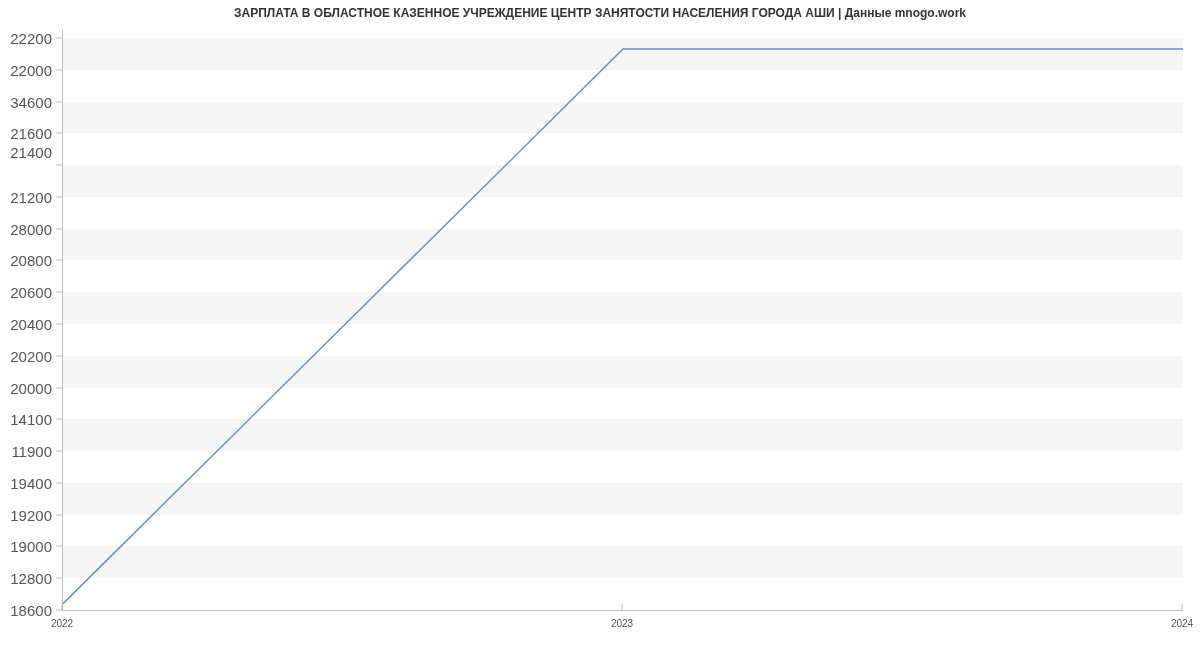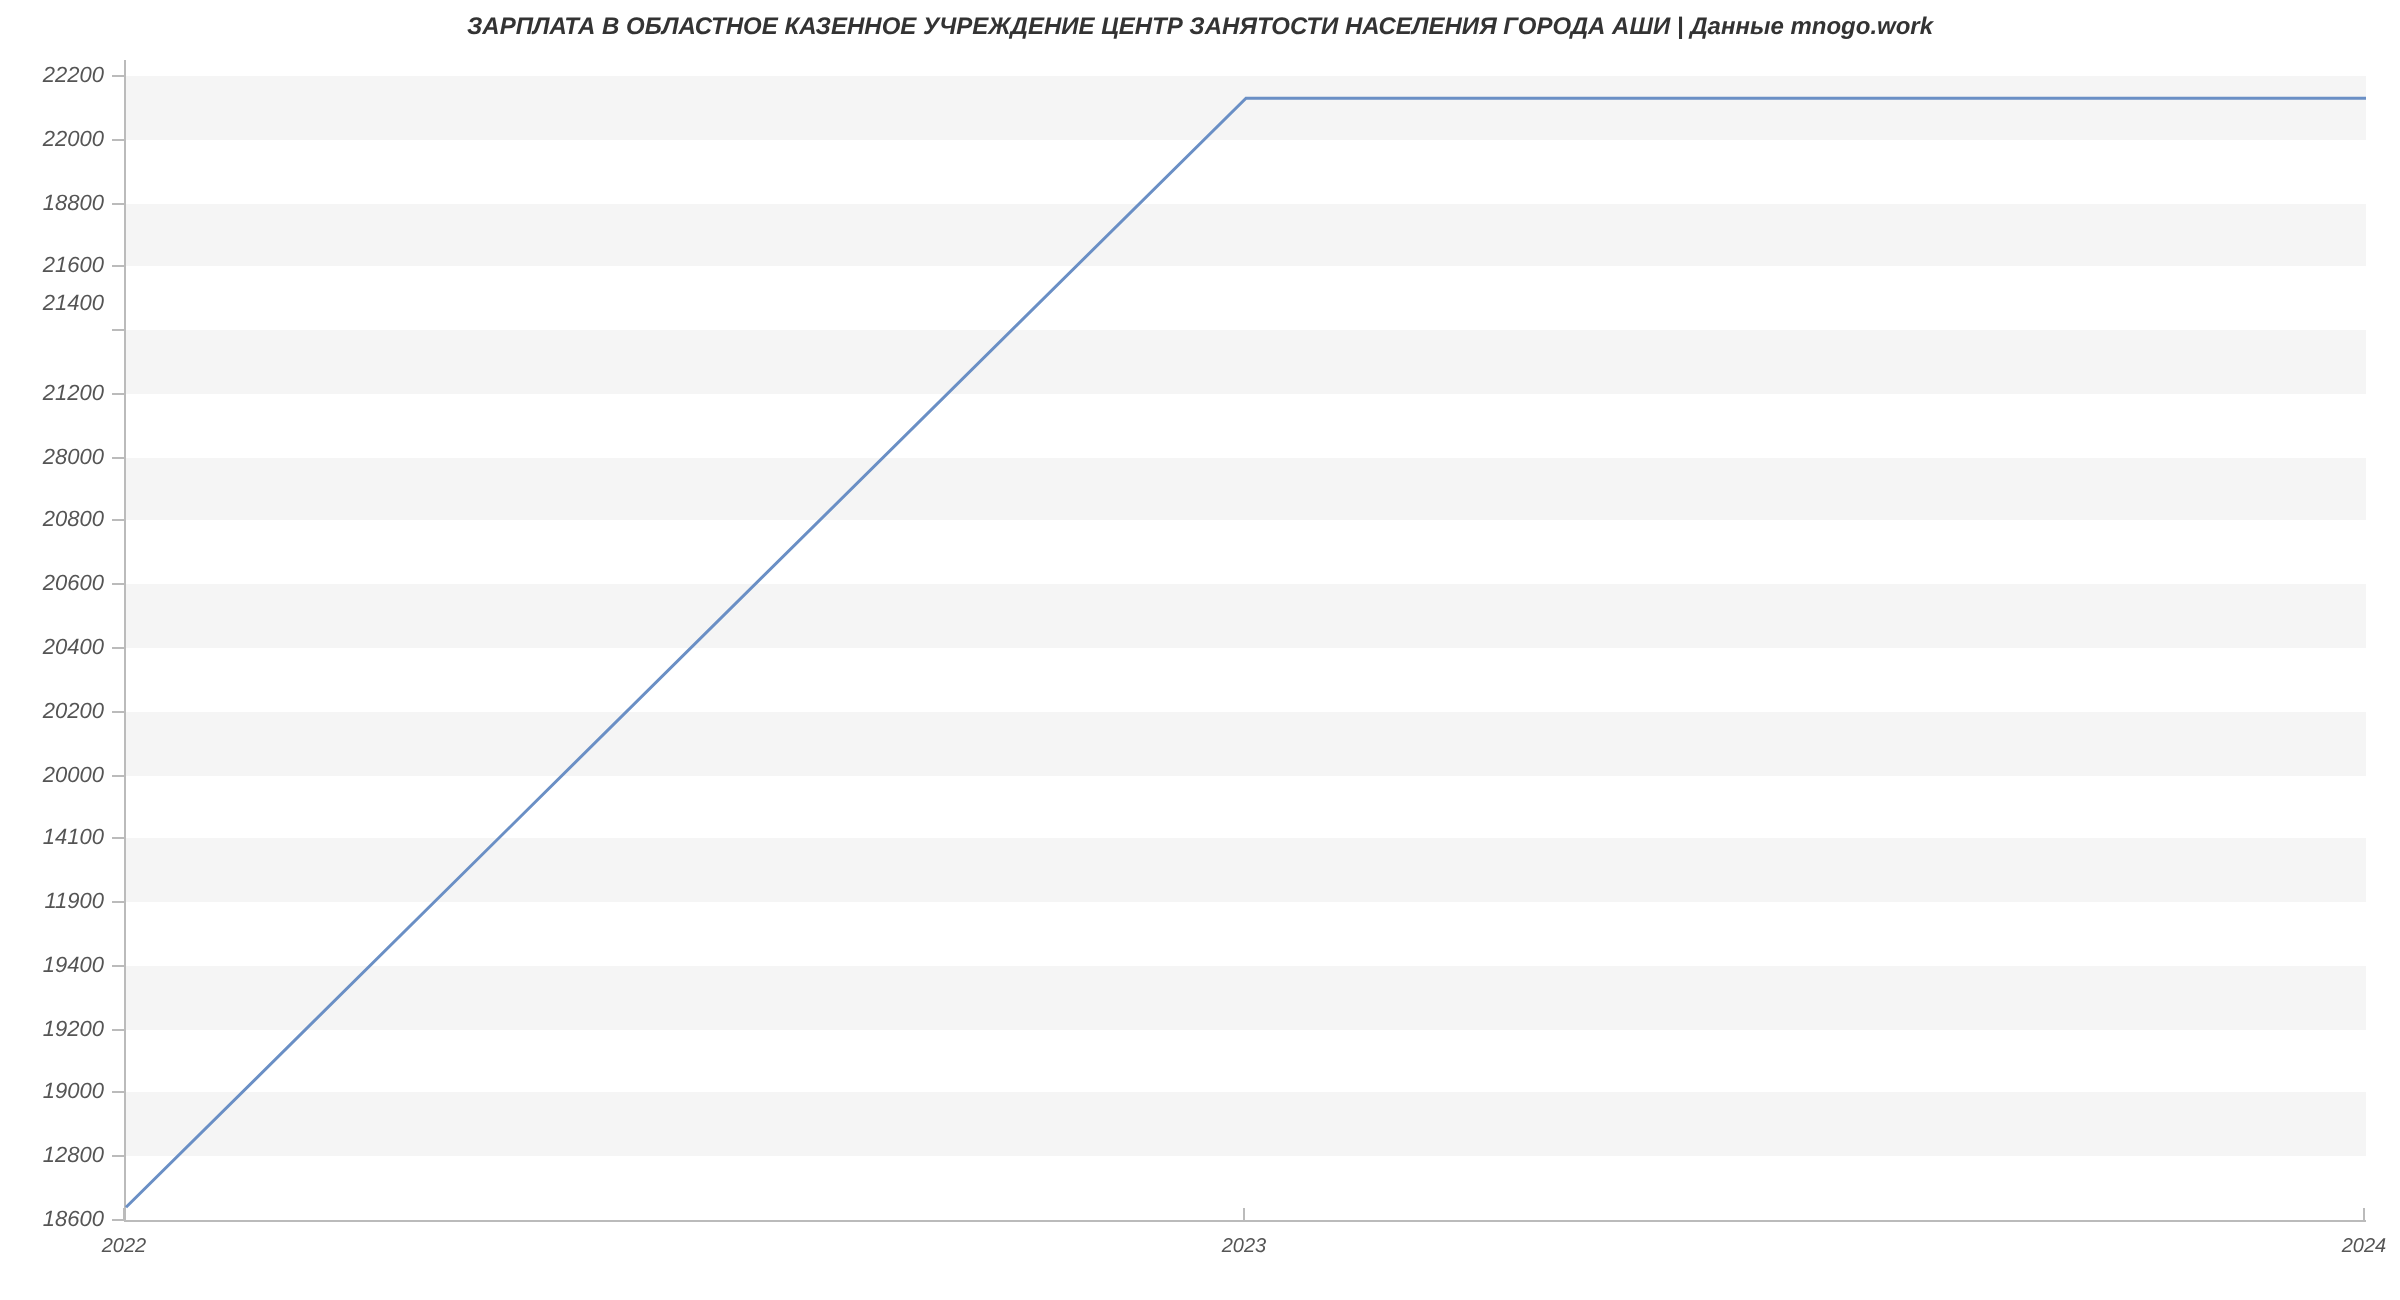--- a/index.html
+++ b/index.html
@@ -8,21 +8,20 @@
     font-family: Verdana, Geneva, sans-serif;
     background: #fff;
     width: 1200px;
     height: 650px;
     overflow: hidden;
   }
   .chart-container {
     position: relative;
     width: 1200px;
     height: 642px;
-    font-style: italic;
   }
   .title {
     position: absolute;
     top: 6px;
     left: 0;
     right: 0;
     text-align: center;
     font-size: 12px;
     font-weight: 600;
     color: #333;
@@ -46,21 +45,21 @@
     position: absolute;
     left: 0;
     top: 30px;
     width: 56px;
     height: 580px;
   }
   .y-tick {
     position: absolute;
     right: 4px;
     transform: translateY(-50%);
-    font-size: 11px;
+    font-size: 15px;
     color: #555;
     text-align: right;
     white-space: nowrap;
   }
   .y-tick-mark {
     position: absolute;
     left: 56px;
     width: 6px;
     height: 1px;
     background: #bbb;
@@ -150,21 +149,21 @@
       <div class="y-tick" style="top: 230.411px;">20800</div>
       <div class="y-tick-mark" style="top: 230.411px;"></div>
       <div class="y-tick" style="top: 198.63px;">28000</div>
       <div class="y-tick-mark" style="top: 198.63px;"></div>
       <div class="y-tick" style="top: 166.849px;">21200</div>
       <div class="y-tick-mark" style="top: 166.849px;"></div>
       <div class="y-tick" style="top: 122px;">21400</div>
       <div class="y-tick-mark" style="top: 135.068px;"></div>
       <div class="y-tick" style="top: 103.288px;">21600</div>
       <div class="y-tick-mark" style="top: 103.288px;"></div>
-      <div class="y-tick" style="top: 71.5068px;">18800</div>
+      <div class="y-tick" style="top: 71.5068px;">34600</div>
       <div class="y-tick-mark" style="top: 71.5068px;"></div>
       <div class="y-tick" style="top: 39.726px;">22000</div>
       <div class="y-tick-mark" style="top: 39.726px;"></div>
       <div class="y-tick" style="top: 7.94521px;">22200</div>
       <div class="y-tick-mark" style="top: 7.94521px;"></div>
     </div>
   <div class="x-ticks" id="x-ticks">
       <div class="x-tick" style="left: 0px;">2022</div>
       <div class="x-tick-mark" style="left: 0px; top: -6px;"></div>
       <div class="x-tick" style="left: 560px;">2023</div>

